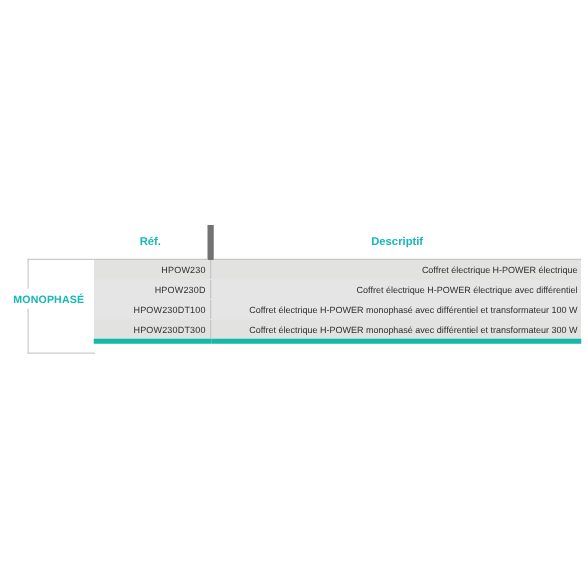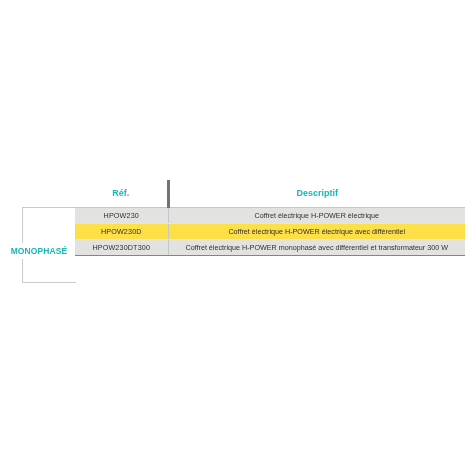--- a/index.html
+++ b/index.html
@@ -40,21 +40,21 @@
     height: 76px;
     border-left: 1px solid #c9cccd;
     border-top: 1px solid #c9cccd;
     border-bottom: 1px solid #c9cccd;
     box-sizing: border-box;
   }
 
   .group-label {
     position: absolute;
     left: 0px;
-    top: 47px;
+    top: 35px;
     width: 78px;
     text-align: center;
     color: #17b8b6;
     font-size: 8.5px;
     font-weight: bold;
     letter-spacing: 0.1px;
     background: #ffffff;
     padding: 3px 0 3px 0;
     line-height: 10px;
     white-space: nowrap;
@@ -78,47 +78,47 @@
     font-size: 9px;
     font-weight: bold;
     text-align: center;
     padding: 8px 2px 8px 2px;
     border-bottom: 1px solid #c4c7c8;
     background: #ffffff;
     line-height: 11px;
   }
 
   #spec-table thead th.th-ref {
-    border-right: 3px solid #737373;
+    border-right: 5px solid #737373;
   }
 
   #spec-table tbody td {
     font-size: 7.2px;
     color: #2e2e2e;
-    text-align: center;
+    text-align: right;
     padding: 3px 3px;
     line-height: 9px;
     border-bottom: 1px solid #e3e4e4;
     white-space: nowrap;
     overflow: hidden;
   }
 
   #spec-table tbody td.td-ref {
     border-right: 1px solid #c4c7c8;
     letter-spacing: 0.15px;
   }
 
   #spec-table tbody tr.odd td {
     background: #e2e2e0;
   }
   #spec-table tbody tr.even td {
-    background: #fde047;
+    background: #e5e5e5;
   }
   #spec-table tbody tr:last-child td {
-    border-bottom: 1px solid #14b8a6;
+    border-bottom: 4px solid #14b8a6;
   }
 </style>
 </head>
 <body>
 
 <div id="page">
 
   <div id="group-block">
     <div class="bracket"></div>
     <div class="group-label">MONOPHASÉ</div>
@@ -137,20 +137,24 @@
     </thead>
     <tbody>
       <tr class="odd">
         <td class="td-ref">HPOW230</td>
         <td class="td-desc">Coffret électrique H-POWER électrique</td>
       </tr>
       <tr class="even">
         <td class="td-ref">HPOW230D</td>
         <td class="td-desc">Coffret électrique H-POWER électrique avec différentiel</td>
       </tr>
+      <tr class="even">
+        <td class="td-ref">HPOW230DT100</td>
+        <td class="td-desc">Coffret électrique H-POWER monophasé avec différentiel et transformateur 100 W</td>
+      </tr>
       <tr class="odd">
         <td class="td-ref">HPOW230DT300</td>
         <td class="td-desc">Coffret électrique H-POWER monophasé avec différentiel et transformateur 300 W</td>
       </tr>
     </tbody>
   </table>
 
 </div>
 
 </body></html>

